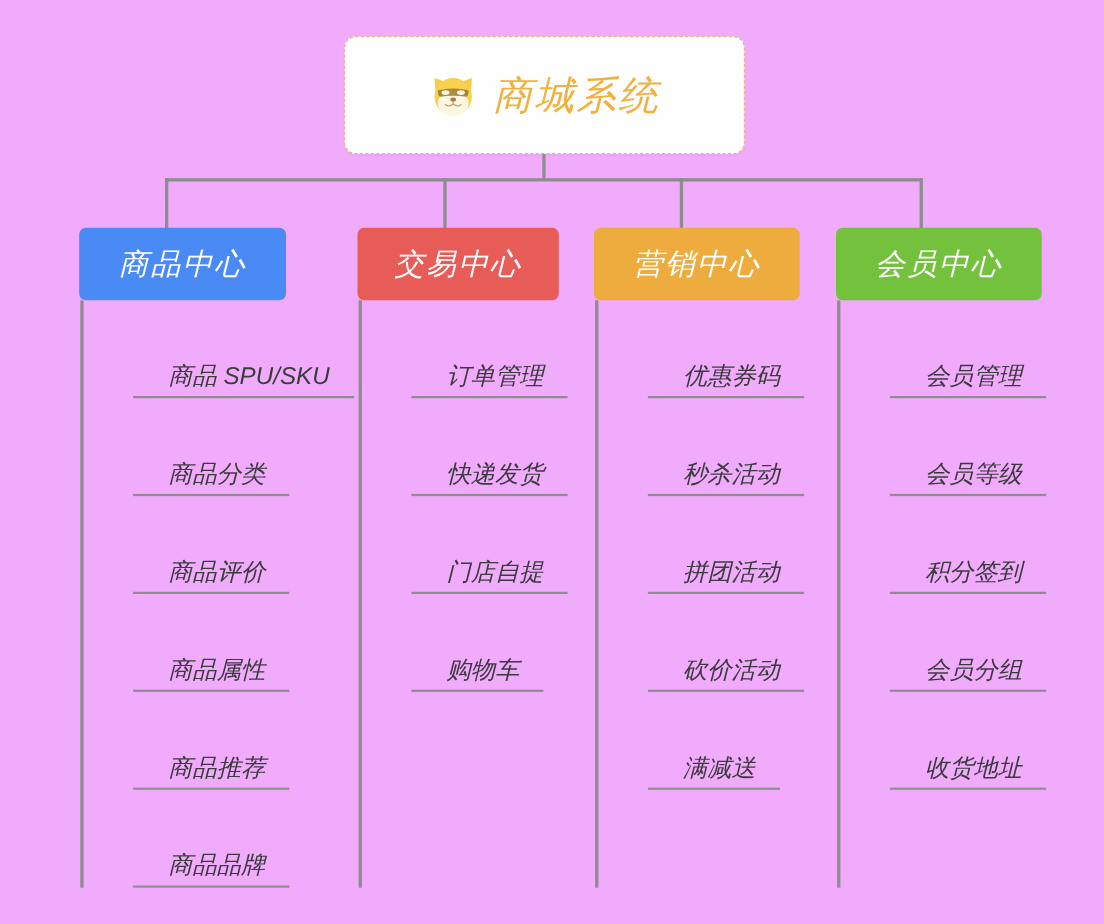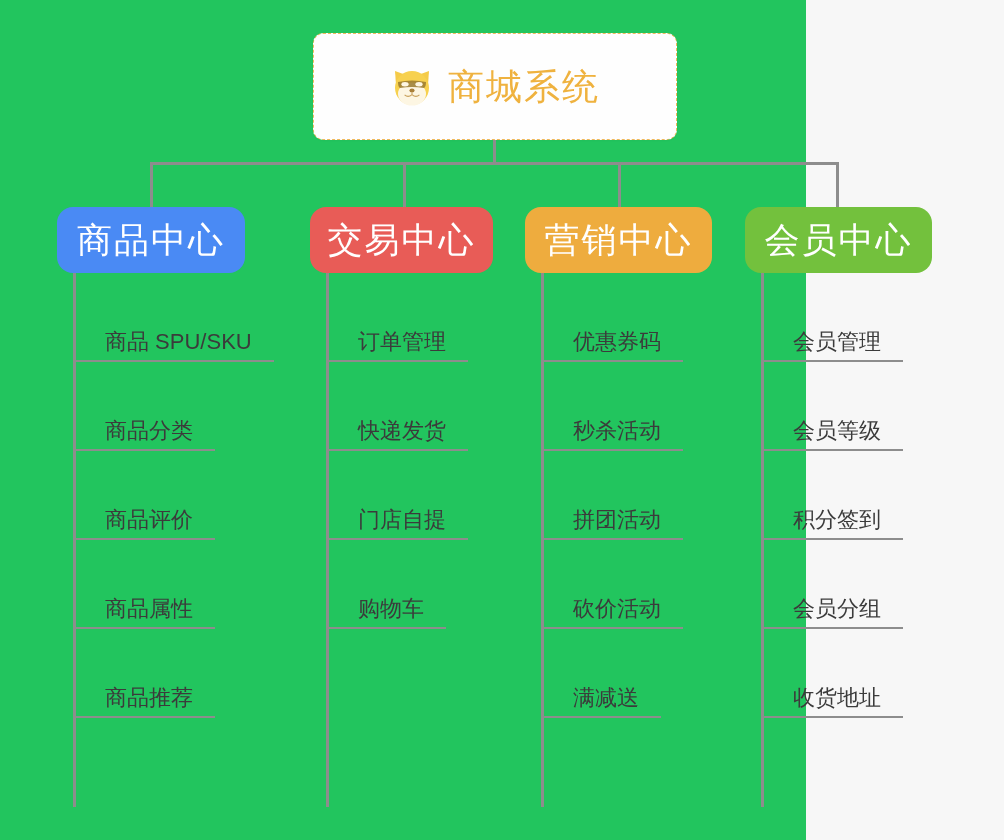--- a/index.html
+++ b/index.html
@@ -7,23 +7,24 @@
   html, body {
     width: 1004px;
     height: 840px;
     background: #f7f7f7;
     font-family: "Liberation Sans", "DejaVu Sans", sans-serif;
     overflow: hidden;
   }
 
   #mindmap {
     position: relative;
-    width: 806px;
+    width: 1004px;
     height: 840px;
-    background: #22c55e;
+    background: #f0abfc;
+    font-style: italic;
   }
 
   
   .root-node {
     position: absolute;
     left: 313px;
     top: 33px;
     width: 364px;
     height: 107px;
     background: #fefefe;
@@ -62,28 +63,28 @@
 
   
   .branch {
     position: absolute;
     top: 207px;
   }
 
   .cat-box {
     position: absolute;
     top: 0;
-    left: 0;
+    left: 15px;
     height: 66px;
-    border-radius: 16px;
+    border-radius: 6px;
     display: flex;
     align-items: center;
     justify-content: center;
     color: #ffffff;
-    font-size: 35px;
+    font-size: 27px;
     letter-spacing: 2px;
     white-space: nowrap;
   }
 
   
   .spine {
     position: absolute;
     width: 3px;
     background: #8d8d8d;
     left: 16px;
@@ -95,20 +96,21 @@
     left: 16px;
     top: 66px;
   }
 
   .leaf {
     position: relative;
     height: 89px;
     display: flex;
     align-items: flex-end;
     justify-content: flex-start;
+    padding-left: 48px;
   }
 
   .leaf-inner {
     display: inline-block;
     border-bottom: 2px solid #8d8d8d;
     padding: 0 22px 6px 32px;
     font-size: 22px;
     color: #3b3b3b;
     line-height: 1.1;
     white-space: nowrap;
@@ -169,20 +171,23 @@
         </div>
       <div class="leaf">
           <span class="leaf-inner">商品评价</span>
         </div>
       <div class="leaf">
           <span class="leaf-inner">商品属性</span>
         </div>
       <div class="leaf">
           <span class="leaf-inner">商品推荐</span>
         </div>
+      <div class="leaf">
+          <span class="leaf-inner">商品品牌</span>
+        </div>
     </div>
   </div>
 
   <div class="branch" style="left:310px; width:235px;">
     <div class="cat-box" style="width:183px; background:#e85c57;">
       <span>交易中心</span>
     </div>
     <div class="spine" style="height:534px;"></div>
     <div class="leaf-list">
       <div class="leaf">

